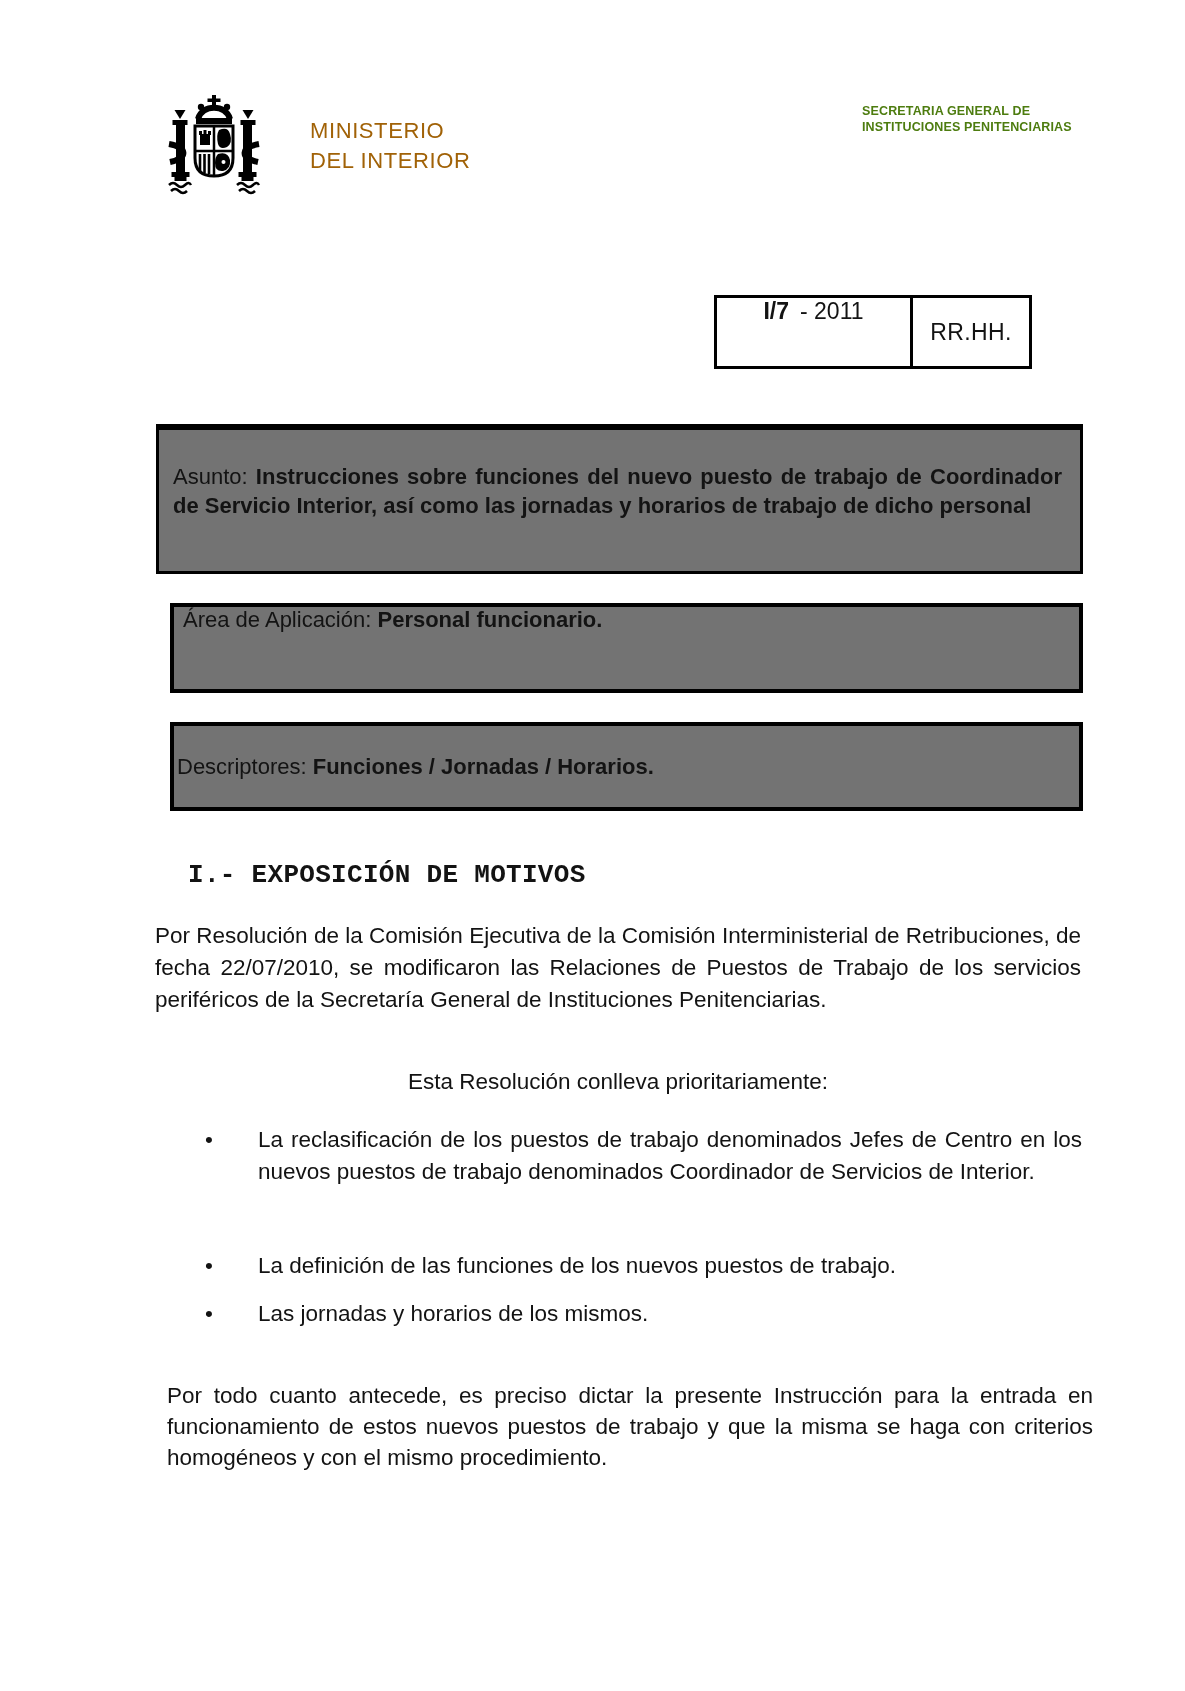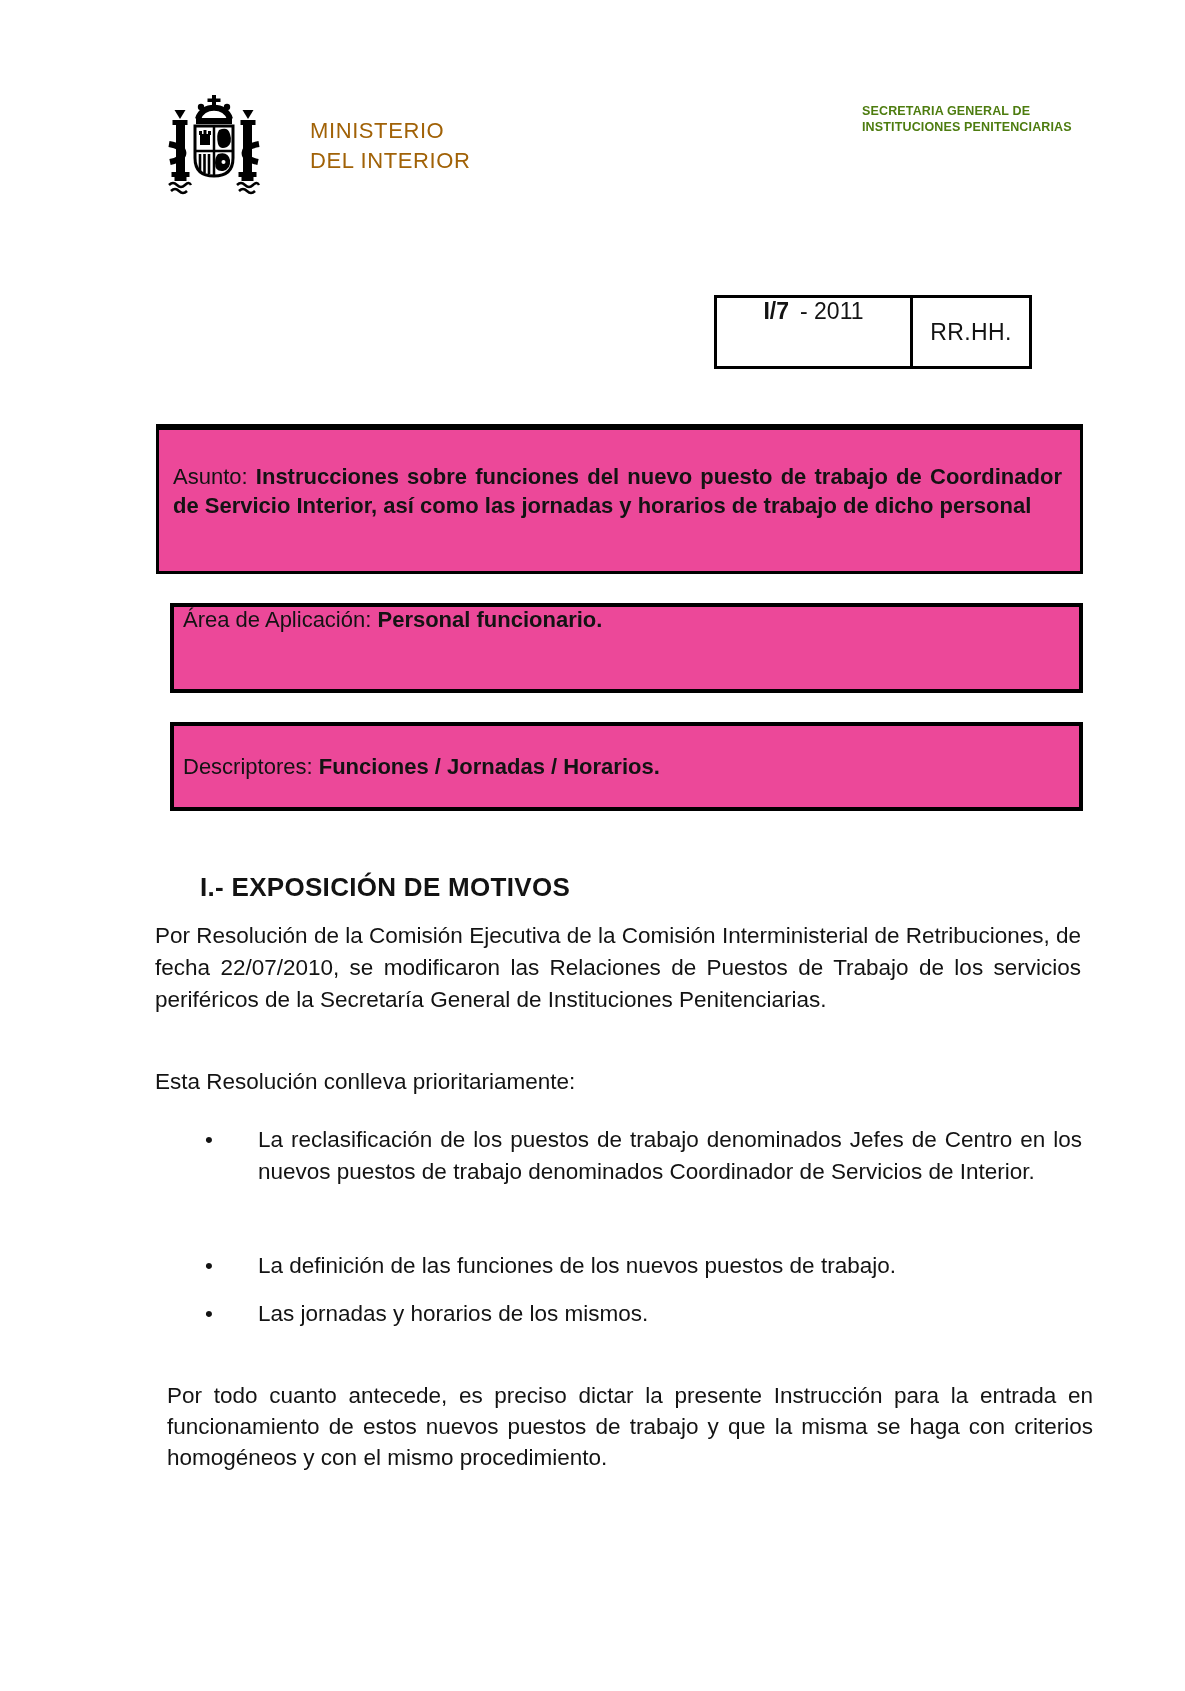--- a/index.html
+++ b/index.html
@@ -32,45 +32,45 @@
     display:flex;justify-content:center;
     font-size:23px;box-sizing:border-box;
   }
   .ref-code b{font-weight:bold;}
   .ref-code .suffix{margin-left:11px;}
   .ref-dept{
     flex:1;display:flex;align-items:center;justify-content:center;
     font-size:23px;letter-spacing:.4px;
   }
   
-  .box{position:absolute;box-sizing:border-box;background:#ec4899;font-size:22px;}
+  .box{position:absolute;box-sizing:border-box;background:#737373;font-size:22px;}
   .bold{font-weight:bold;}
   .subject-box{
     left:156px;top:424px;width:927px;height:150px;
     border:3px solid #000;border-top-width:6px;
     padding:33px 18px 10px 14px;
     line-height:28.5px;text-align:justify;font-weight:bold;
   }
   .subject-box .label{font-weight:normal;}
   .area-box{
     left:170px;top:603px;width:913px;height:90px;
     border:4px solid #000;display:flex;align-items:flex-start;padding-left:9px;
   }
   .descriptors-box{
     left:170px;top:722px;width:913px;height:89px;
-    border:4px solid #000;display:flex;align-items:center;padding-left:9px;
+    border:4px solid #000;display:flex;align-items:center;padding-left:3px;
   }
   
   .section-heading{
-    position:absolute;left:188px;top:860px;margin:12px;
-    font-family:Liberation Sans, sans-serif;font-size:26px;font-weight:bold;letter-spacing:.3px;
+    position:absolute;left:188px;top:860px;margin:0;
+    font-family:Liberation Mono, monospace;font-size:26px;font-weight:bold;letter-spacing:.3px;
   }
   .para{position:absolute;left:155px;width:926px;margin:0;font-size:22.5px;line-height:32px;}
   .para1{top:920px;text-align:justify;}
-  .para2{top:1066px;}
+  .para2{top:1066px;text-align:center;}
   .para3{top:1380px;text-align:justify;line-height:31px;margin-left:12px;}
   .bullet{position:absolute;left:205px;width:877px;display:flex;font-size:22.5px;line-height:32px;gap:32px;}
   .bullet .dot{width:21px;flex:none;}
   .bullet .dot::before{content:"\2022";}
   .bullet .bt{flex:1;text-align:justify;}
   .b1{top:1124px;}
   .b2{top:1250px;}
   .b3{top:1298px;}
 </style>
 </head>

